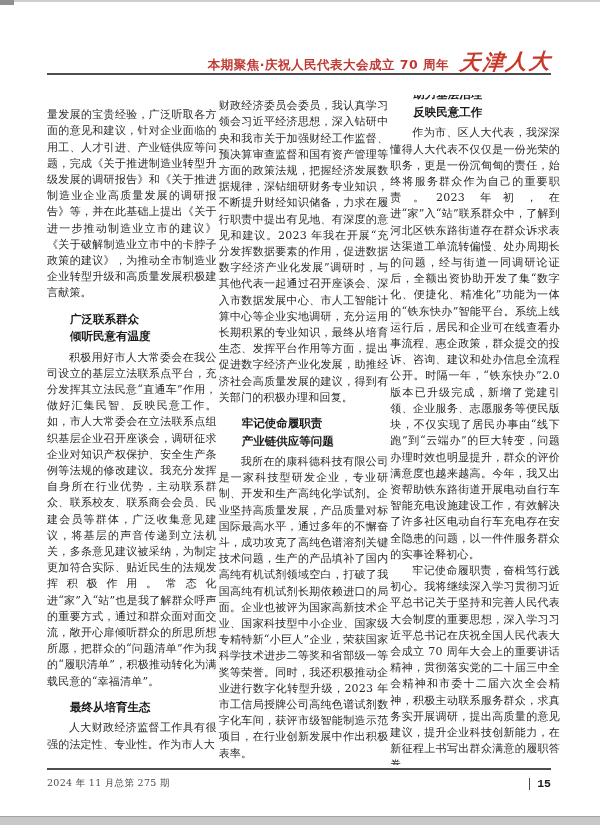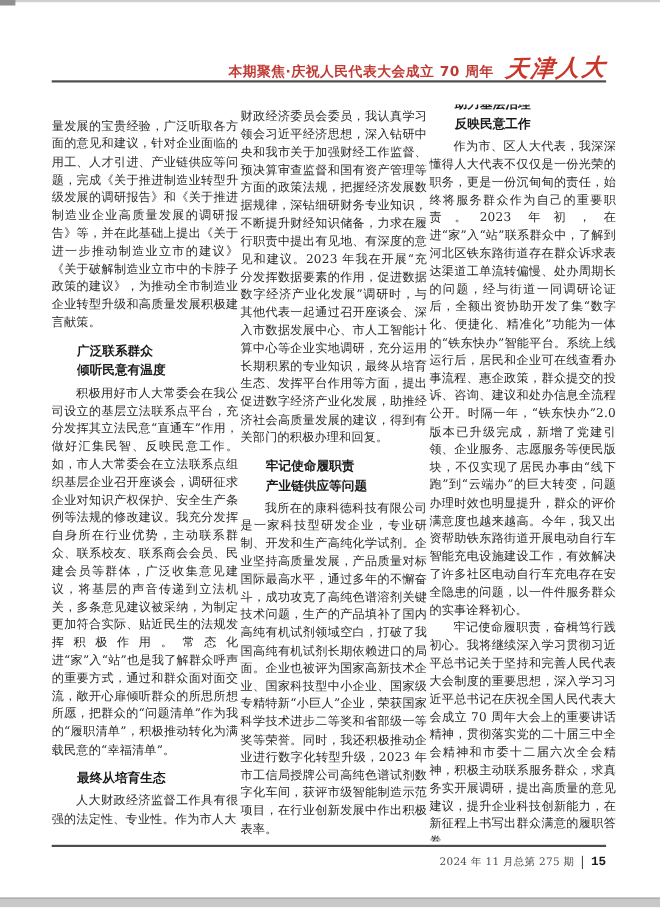--- a/index.html
+++ b/index.html
@@ -62,21 +62,21 @@
     font-family: "DejaVu Sans", "Liberation Sans", sans-serif;
     font-weight: bold; font-size: 11.5px; line-height: 17.5px;
     color: #1a1a1a;
   }
   .subhead:first-child { margin-top: 0; }
   .sh-line { display: block; }
   
   .footer {
     position: absolute; left: 47px; right: 49px; top: 768px;
     border-top: 2px solid #4d4d4d;
-    display: flex; justify-content: flex-end; align-items: center;
+    display: flex; justify-content: space-between; align-items: center;
     padding-top: 7px;
   }
   .issue-info {
     font-size: 9.5px; color: #4a4a4a; letter-spacing: 0.3px;
   }
   .page-number {
     font-family: Liberation Mono, monospace;
     font-weight: bold; font-size: 11.5px; color: #1a1a1a;
     border-left: 1px solid #4a4a4a;
     margin-left: 7px; padding-left: 7px; line-height: 12px;

